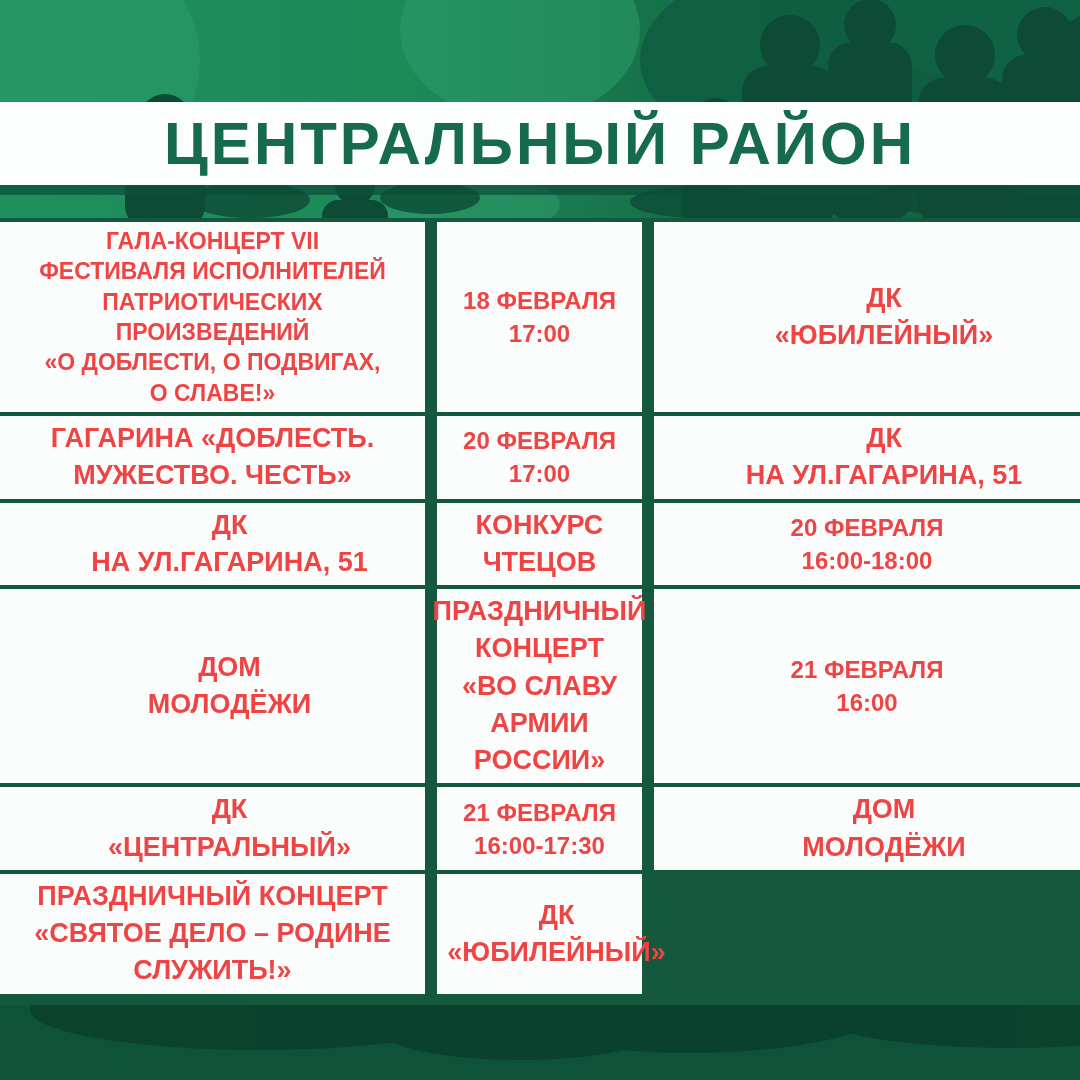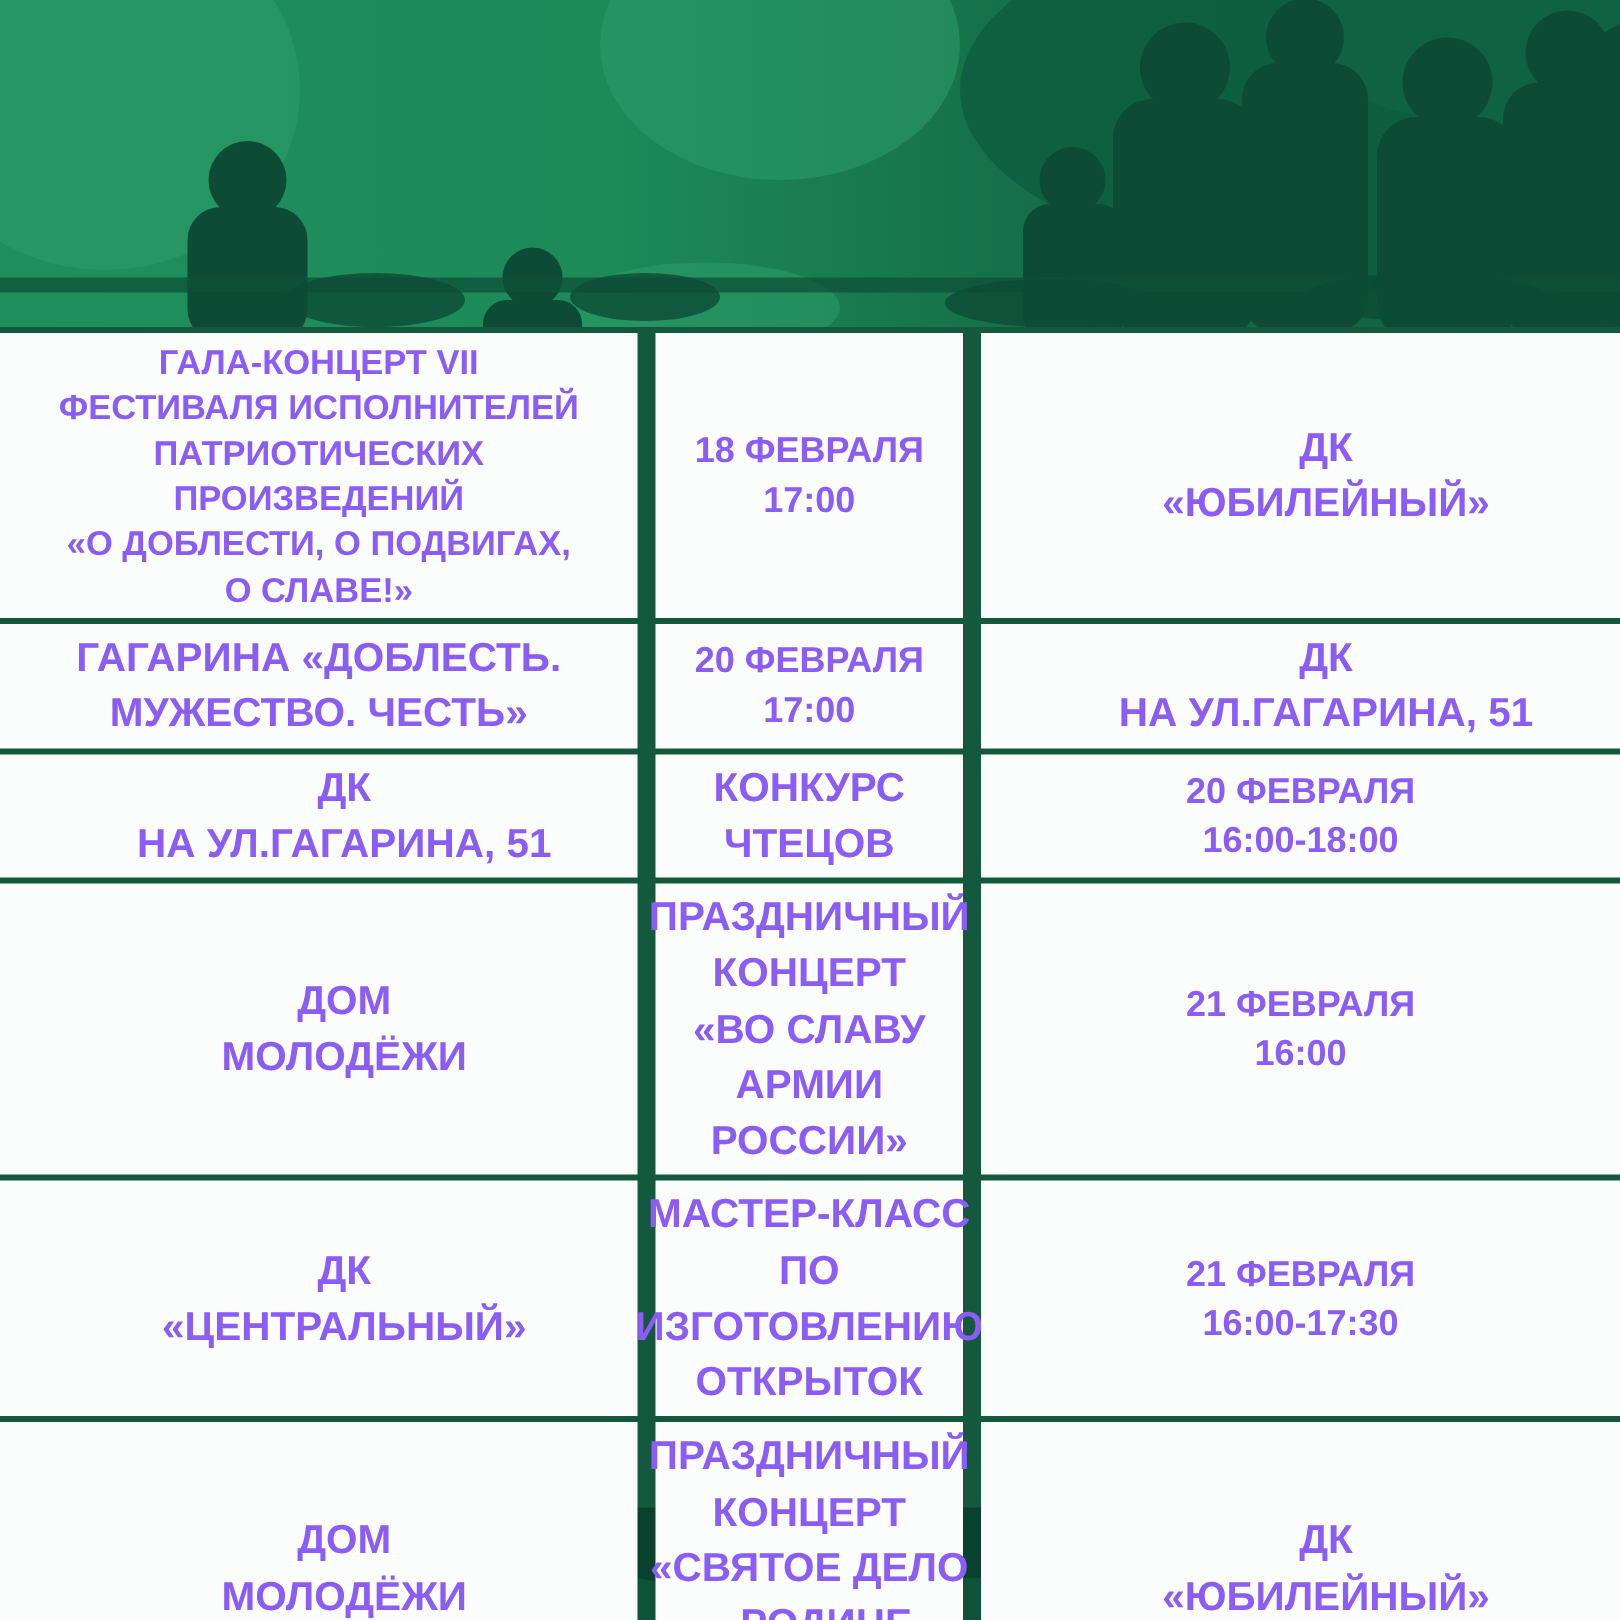--- a/index.html
+++ b/index.html
@@ -32,21 +32,21 @@
     background:#14593e;
     padding:4px 0;
     display:grid;
     grid-template-columns:425px 205px 1fr;
     grid-template-rows:repeat(7,1fr);
     column-gap:12px;
     row-gap:4px;
   }
   .cell{
     background:#fbfdfd;
-    color:#8b5cf6;
+    color:#ef4444;
     font-weight:bold;
     text-align:center;
     display:flex;align-items:center;justify-content:center;
     white-space:pre-line;
     line-height:1.38;
     padding:4px 10px;
     box-sizing:border-box;
   }
   .cell.event{font-size:27px;}
   .cell.event.small{font-size:23px;line-height:1.32;}
@@ -103,20 +103,23 @@
 
     <rect x="0" y="1005" width="1080" height="75" fill="#0e523a"></rect>
     <g fill="#093f2c" opacity="0.85">
       <ellipse cx="260" cy="1010" rx="230" ry="40"></ellipse>
       <ellipse cx="690" cy="1005" rx="200" ry="48"></ellipse>
       <ellipse cx="1010" cy="1012" rx="200" ry="36"></ellipse>
       <ellipse cx="520" cy="1030" rx="140" ry="30"></ellipse>
     </g>
   </svg>
 
+  <div class="title-band">
+    <h1>ЦЕНТРАЛЬНЫЙ РАЙОН</h1>
+  </div>
 
   <div class="schedule">
 
     <div class="cell event small">ГАЛА-КОНЦЕРТ VII
 ФЕСТИВАЛЯ ИСПОЛНИТЕЛЕЙ
 ПАТРИОТИЧЕСКИХ ПРОИЗВЕДЕНИЙ
 «О ДОБЛЕСТИ, О ПОДВИГАХ,
 О СЛАВЕ!»</div>
     <div class="cell date">18 ФЕВРАЛЯ
 17:00</div>
@@ -140,23 +143,20 @@
     <div class="cell venue">ДОМ
 МОЛОДЁЖИ</div>
 
     <div class="cell event">ПРАЗДНИЧНЫЙ КОНЦЕРТ
 «ВО СЛАВУ АРМИИ РОССИИ»</div>
     <div class="cell date">21 ФЕВРАЛЯ
 16:00</div>
     <div class="cell venue">ДК
 «ЦЕНТРАЛЬНЫЙ»</div>
 
-    <div class="cell event">МАСТЕР-КЛАСС
-ПО ИЗГОТОВЛЕНИЮ
-ОТКРЫТОК</div>
     <div class="cell date">21 ФЕВРАЛЯ
 16:00-17:30</div>
     <div class="cell venue">ДОМ
 МОЛОДЁЖИ</div>
 
     <div class="cell event">ПРАЗДНИЧНЫЙ КОНЦЕРТ
 «СВЯТОЕ ДЕЛО – РОДИНЕ
 СЛУЖИТЬ!»</div>
     <div class="cell venue">ДК
 «ЮБИЛЕЙНЫЙ»</div>

